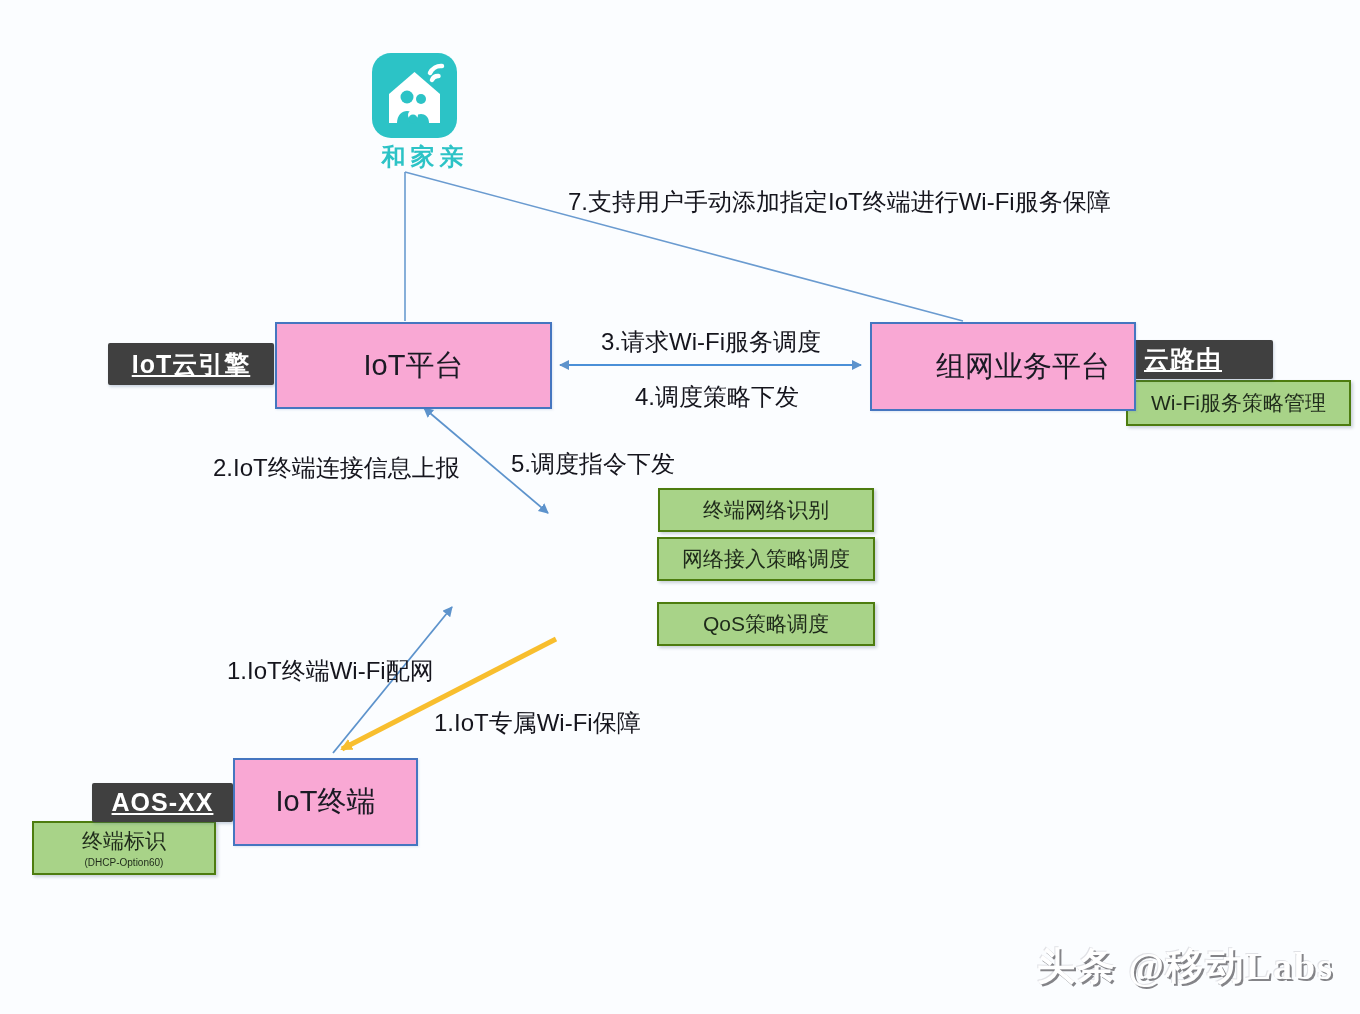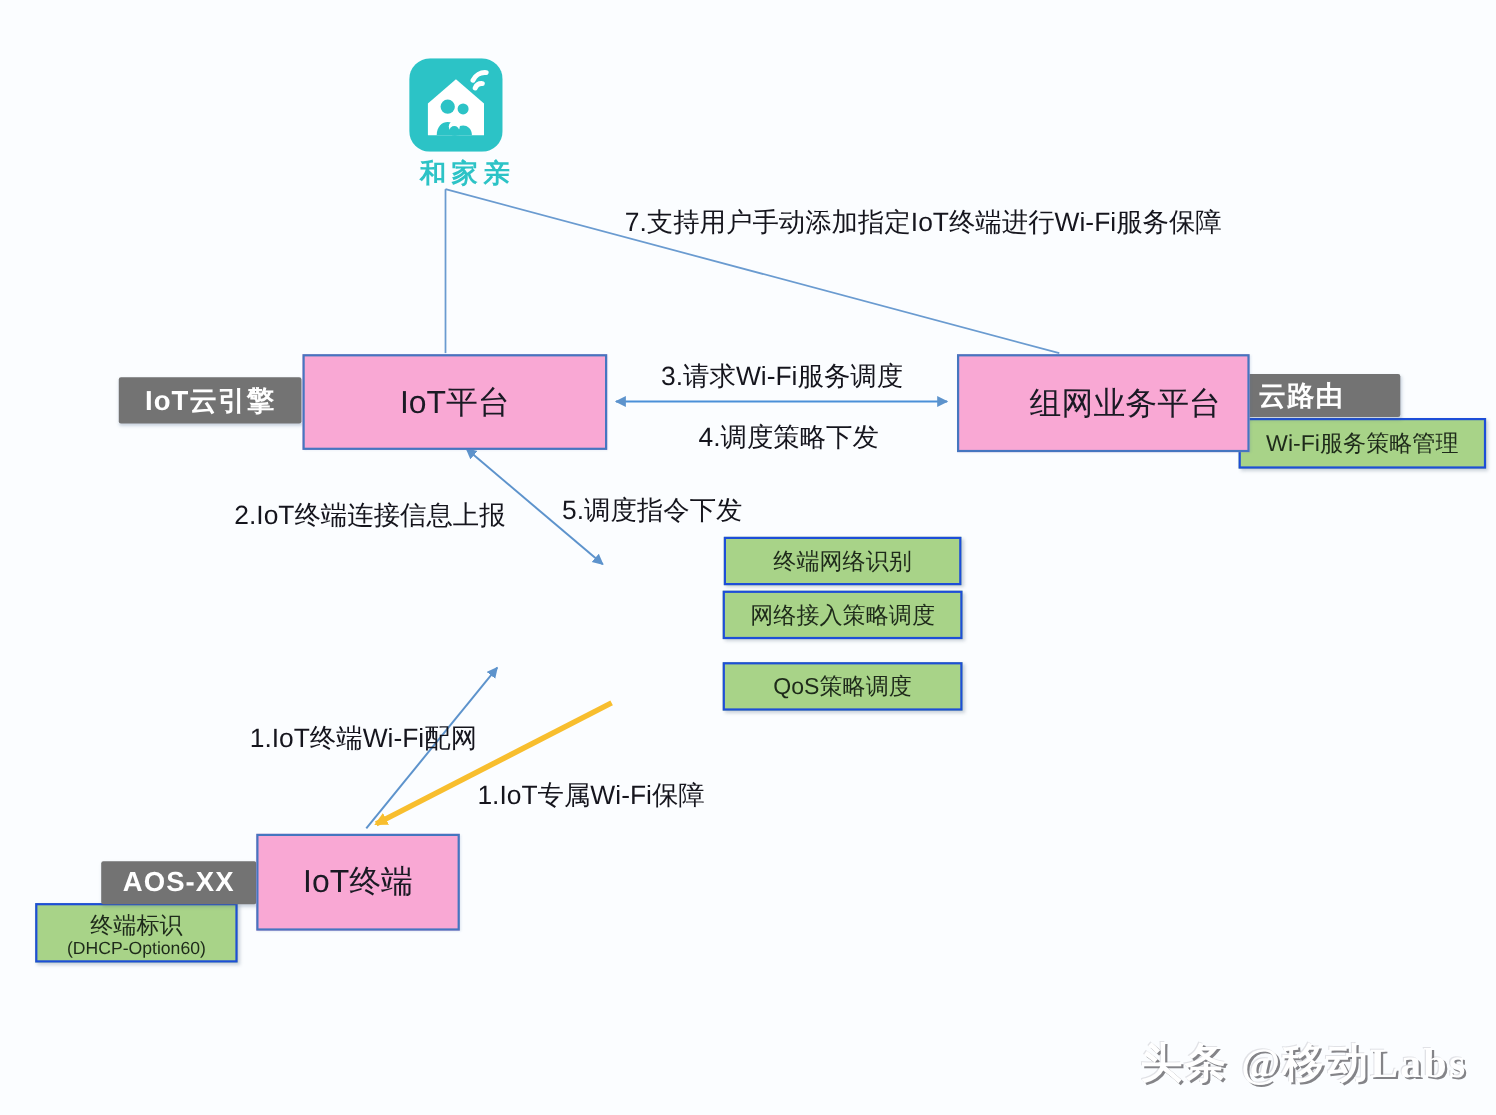--- a/index.html
+++ b/index.html
@@ -19,32 +19,33 @@
     background:#f9a8d4;
     border:2px solid #4576c0;
     display:flex;align-items:center;justify-content:center;
     font-size:29px;color:#1a1a24;
     z-index:3;
     box-shadow:1px 1px 2px rgba(70,110,170,.15);
   }
   
   .tag-blue{
     position:absolute;
-    background:#737373;
+    background:#404040;
     color:#ffffff;font-weight:bold;
     display:flex;align-items:center;justify-content:center;
     font-size:25px;letter-spacing:1px;
     z-index:2;border-radius:2px;
     box-shadow:1px 2px 3px rgba(60,90,130,.25);
+    text-decoration:underline;
   }
   
   .tag-green{
     position:absolute;
     background:#a8d388;
-    border:2px solid #1d4ed8;
+    border:2px solid #4d7c0f;
     color:#1e2a1a;
     display:flex;flex-direction:column;align-items:center;justify-content:center;
     font-size:21px;
     z-index:1;
     box-shadow:2px 2px 3px rgba(90,110,130,.3);
   }
   
   .router{
     position:absolute;left:462px;top:517px;width:188px;height:123px;
     border:2px solid #4576c0;background:#fff;z-index:3;
@@ -73,21 +74,21 @@
     text-align:center;color:#2cc3c6;font-weight:bold;font-size:24px;
     letter-spacing:5px;z-index:3;
   }
   .watermark{
     position:absolute;right:26px;bottom:22px;
     font-size:38px;font-weight:bold;letter-spacing:2px;
     color:#ffffff;z-index:5;
     text-shadow:2px 2px 0 rgba(110,110,115,.85), -1px -1px 0 rgba(200,200,205,.5);
     font-family:Liberation Serif, serif;
   }
-  .sub{font-size:16px;line-height:15px;}
+  .sub{font-size:10px;line-height:15px;}
 </style>
 </head>
 <body>
 
 <div class="canvas">
 
   <svg class="wires" width="1360" height="1014" viewBox="0 0 1360 1014">
     <defs>
       <marker id="arrB" markerWidth="12" markerHeight="12" refX="9" refY="5" orient="auto-start-reverse" markerUnits="userSpaceOnUse">
         <path d="M0,0 L10,5 L0,10 z" fill="#5d93cc"></path>

